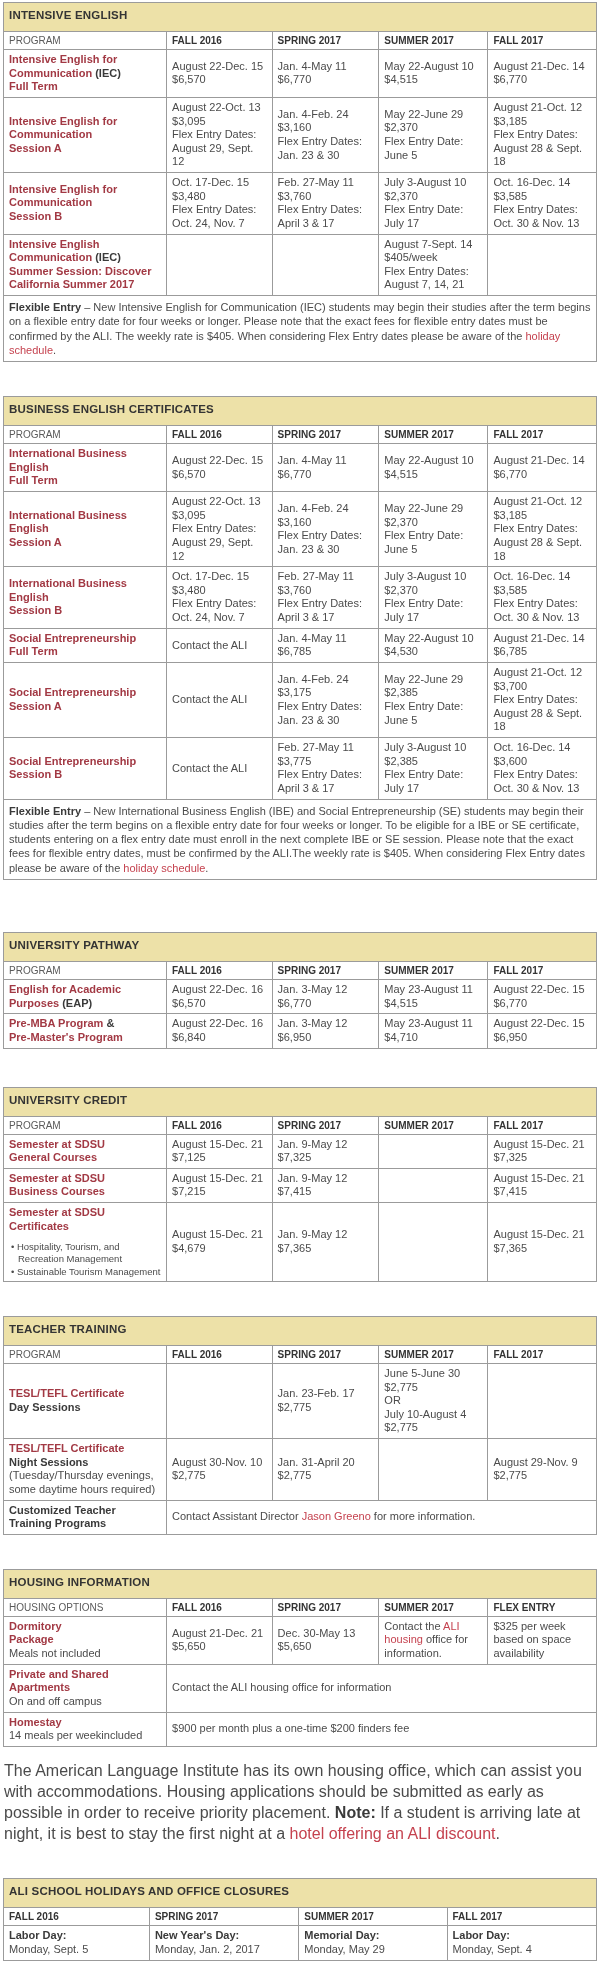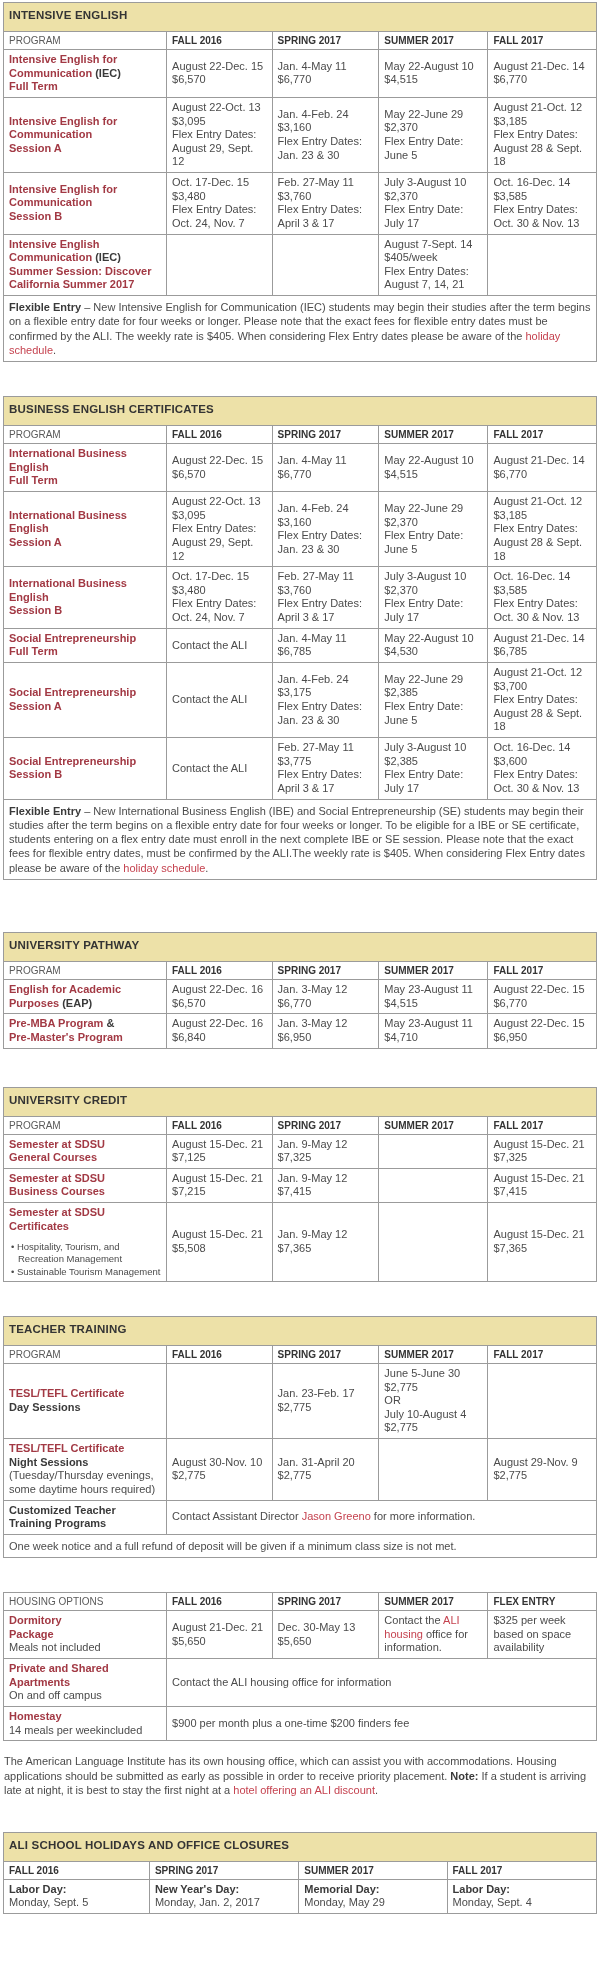--- a/index.html
+++ b/index.html
@@ -36,21 +36,21 @@
   }
   td.note{padding:4px 5px;margin-top:27px;}
   td.hol{vertical-align:top;}
   .line{line-height:1.24;}
   .line.blank{line-height:.85;font-size:9px;}
   .line.bullet{font-size:9.5px;padding-left:9px;text-indent:-7px;line-height:1.3;}
   .t-rb{color:var(--red);font-weight:bold;}
   .t-b{color:#3a3a3a;font-weight:bold;}
   .t-sm{font-size:9.5px;}
   .t-link{color:var(--link);text-decoration:none;cursor:pointer;}
-  .footer-par{margin:13px 1px 16px 1px;font-size:11px;line-height:1.32;color:var(--text);}
+  .footer-par{margin:13px 1px 16px 1px;font-size:16px;line-height:1.32;color:var(--text);}
 </style>
 </head>
 <body>
 
 <div id="sections-root">
     <div class="section sec-intensive-english">
       <table>
         <colgroup>
           <col style="width: 27.5%;">
           <col style="width: 17.8%;">
@@ -486,21 +486,21 @@
           <tr>
             <td>
               <div class="line"><span class="t-rb">Semester at SDSU</span></div>
               <div class="line"><span class="t-rb">Certificates</span></div>
               <div class="line blank">&nbsp;</div>
               <div class="line bullet"><span class="t-sm">• Hospitality, Tourism, and Recreation Management</span></div>
               <div class="line bullet"><span class="t-sm">• Sustainable Tourism Management</span></div>
             </td>
             <td>
               <div class="line"><span>August 15-Dec. 21</span></div>
-              <div class="line"><span>$5,508</span></div>
+              <div class="line"><span>$4,679</span></div>
             </td>
             <td>
               <div class="line"><span>Jan. 9-May 12</span></div>
               <div class="line"><span>$7,365</span></div>
             </td>
             <td></td>
             <td>
               <div class="line"><span>August 15-Dec. 21</span></div>
               <div class="line"><span>$7,365</span></div>
             </td>
@@ -568,39 +568,37 @@
             </td>
           </tr>
           <tr>
             <td>
               <div class="line"><span class="t-b">Customized Teacher Training Programs</span></div>
             </td>
             <td colspan="4">
               <div class="line"><span>Contact Assistant Director </span><a class="t-link" href="#">Jason Greeno</a><span> for more information.</span></div>
             </td>
           </tr>
-          <tr>
-            <td colspan="5" class="note">
-              <div class="line" style="line-height: 1.3;"><span>One week notice and a full refund of deposit will be given if a minimum class size is not met.</span></div>
-            </td>
-          </tr>
         </tbody>
       </table>
     </div>
     <div class="section sec-housing-information">
       <table>
         <colgroup>
           <col style="width: 27.5%;">
           <col style="width: 17.8%;">
           <col style="width: 18%;">
           <col style="width: 18.4%;">
           <col style="width: 18.3%;">
         </colgroup>
         <tbody>
           <tr>
+            <td colspan="5" class="band">HOUSING INFORMATION</td>
+          </tr>
+          <tr>
             <th class="plain">HOUSING OPTIONS</th>
             <th>FALL 2016</th>
             <th>SPRING 2017</th>
             <th>SUMMER 2017</th>
             <th>FLEX ENTRY</th>
           </tr>
           <tr>
             <td>
               <div class="line"><span class="t-rb">Dormitory</span></div>
               <div class="line"><span class="t-rb">Package</span></div>

